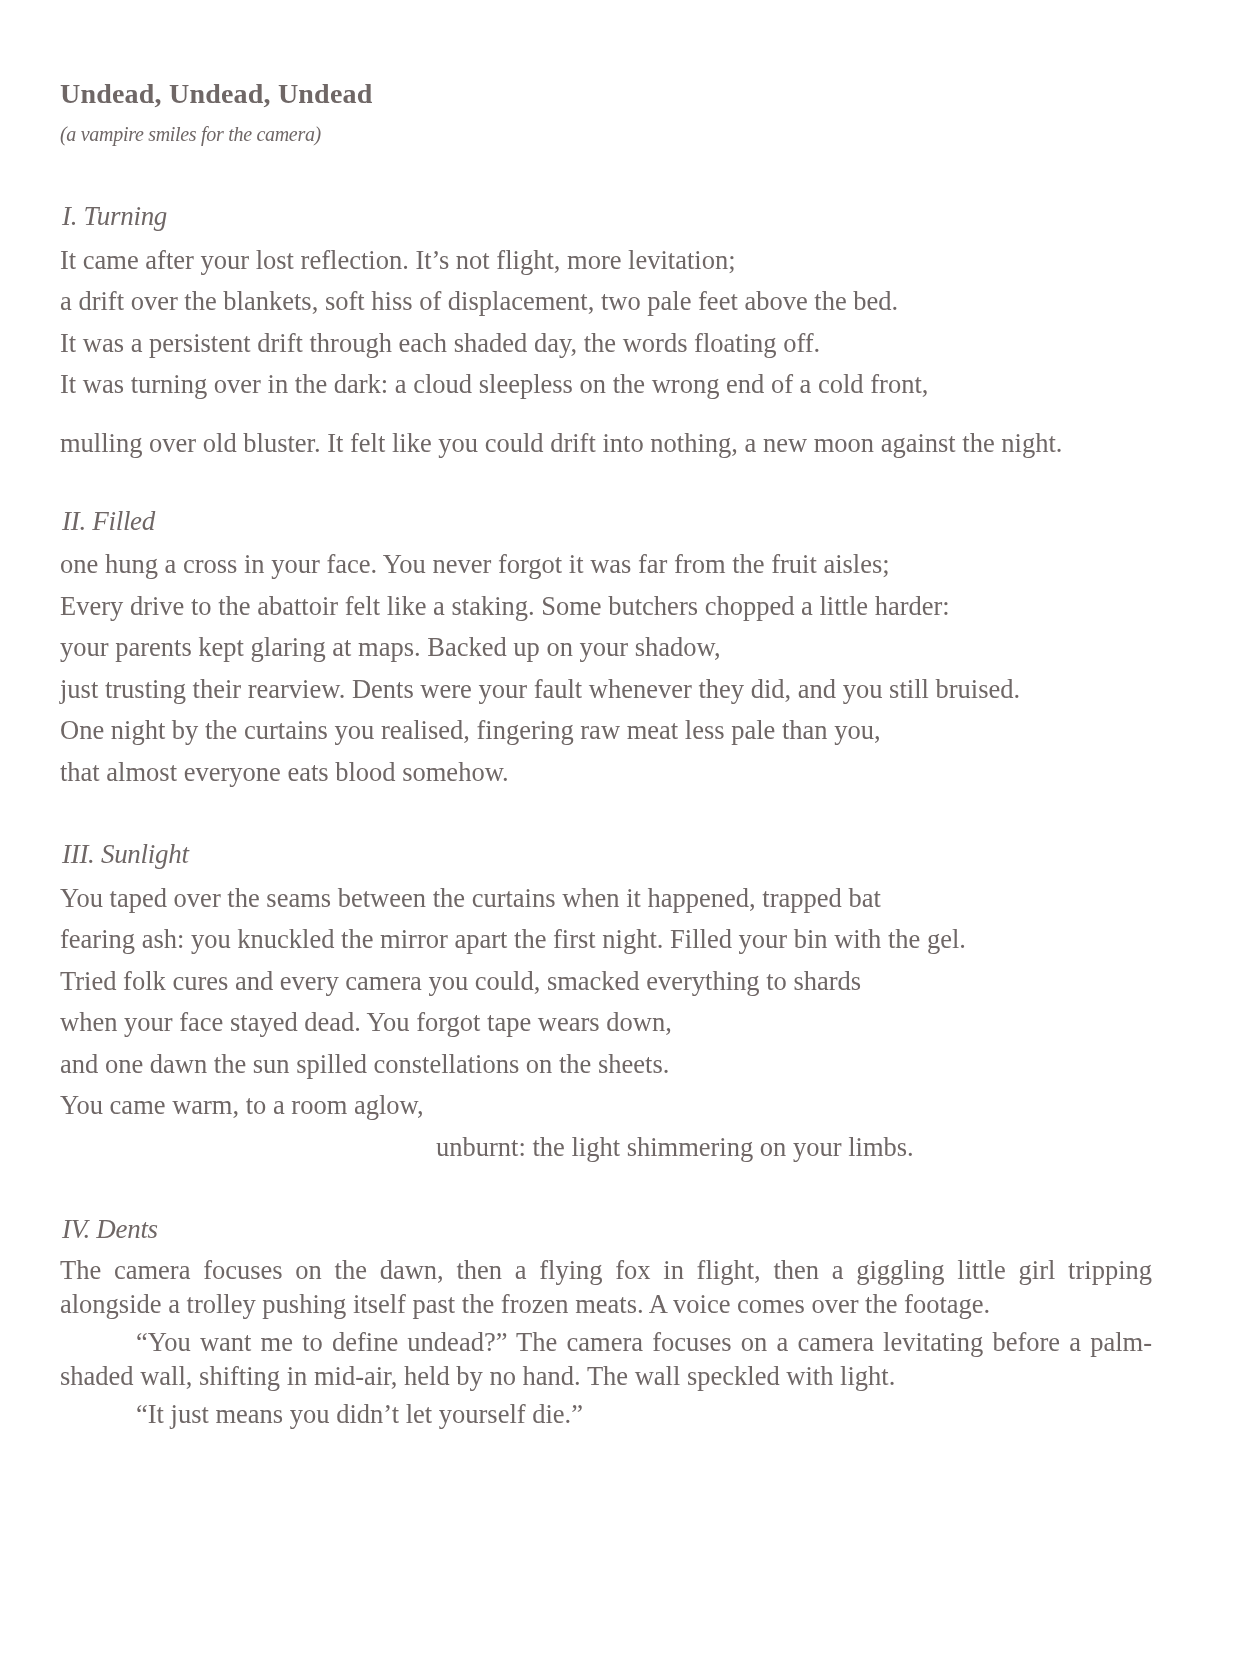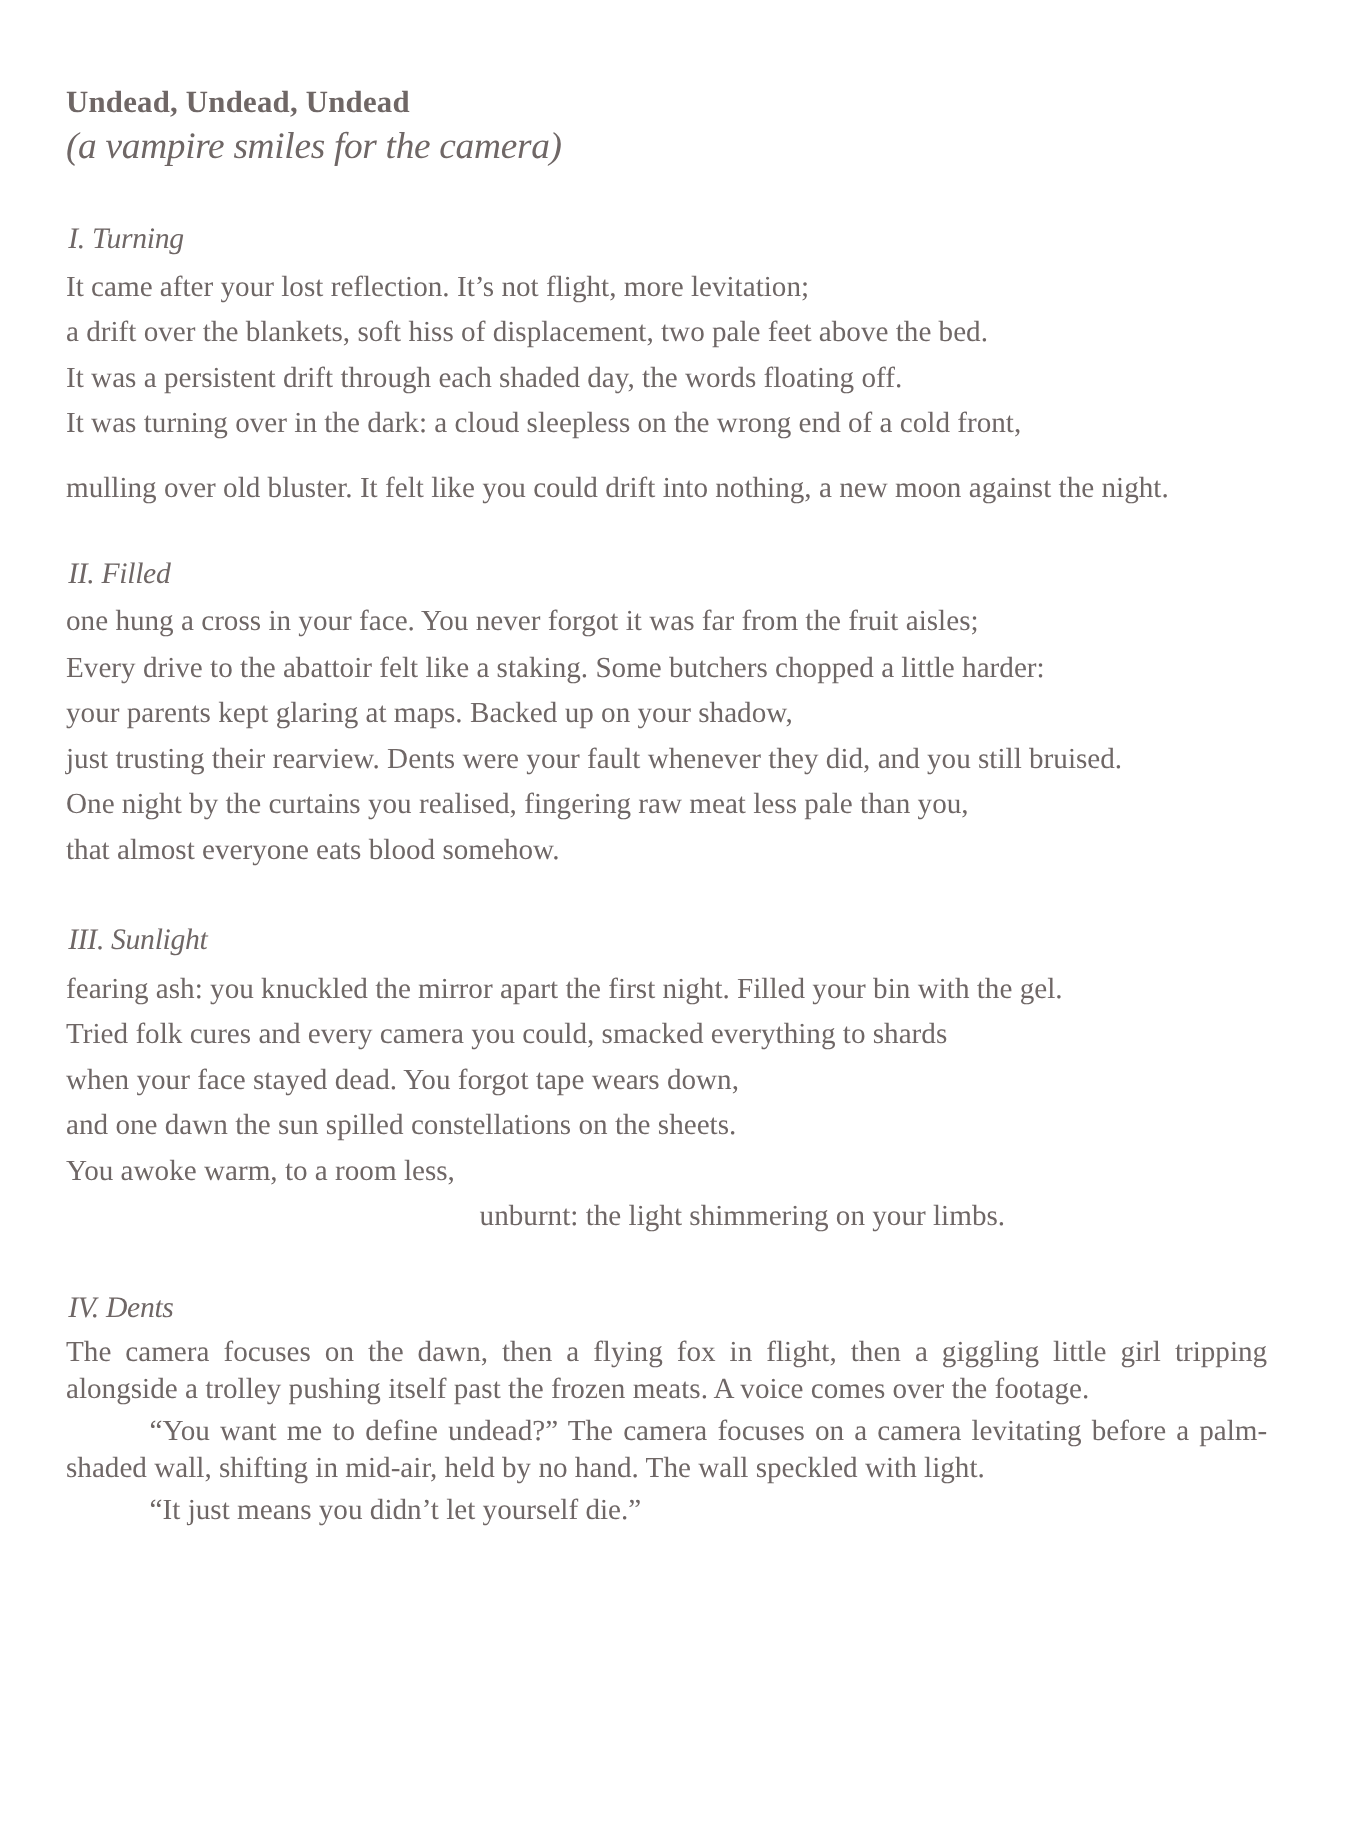--- a/index.html
+++ b/index.html
@@ -23,21 +23,21 @@
     }
     .title {
       font-weight: bold;
       font-size: 28px;
       line-height: 40px;
       margin: 0;
       letter-spacing: 0.2px;
     }
     .subtitle {
       font-style: italic;
-      font-size: 34px;
+      font-size: 20px;
       line-height: 40px;
       margin: 0 0 42px 0;
       letter-spacing: -0.3px;
     }
     .section {
       margin: 0 0 41px 0;
     }
     .section-heading {
       font-style: italic;
       font-size: 27px;
@@ -89,25 +89,26 @@
     <p class="line">one hung a cross in your face. You never forgot it was far from the fruit aisles;</p>
     <p class="line">Every drive to the abattoir felt like a staking. Some butchers chopped a little harder:</p>
     <p class="line">your parents kept glaring at maps. Backed up on your shadow,</p>
     <p class="line">just trusting their rearview. Dents were your fault whenever they did, and you still bruised.</p>
     <p class="line">One night by the curtains you realised, fingering raw meat less pale than you,</p>
     <p class="line">that almost everyone eats blood somehow.</p>
   </div>
 
   <div class="section">
     <p class="section-heading">III. Sunlight</p>
+    <p class="line">You taped over the seams between the curtains when it happened, trapped bat</p>
     <p class="line">fearing ash: you knuckled the mirror apart the first night. Filled your bin with the gel.</p>
     <p class="line">Tried folk cures and every camera you could, smacked everything to shards</p>
     <p class="line">when your face stayed dead. You forgot tape wears down,</p>
     <p class="line">and one dawn the sun spilled constellations on the sheets.</p>
-    <p class="line">You awoke warm, to a room less,</p>
+    <p class="line">You came warm, to a room aglow,</p>
     <p class="line dropped">unburnt: the light shimmering on your limbs.</p>
   </div>
 
   <div class="section last">
     <p class="section-heading">IV. Dents</p>
     <p class="para" style="margin-top:2px;">The camera focuses on the dawn, then a flying fox in flight, then a giggling little girl tripping alongside a trolley pushing itself past the frozen meats. A voice comes over the footage.</p>
     <p class="para indent">“You want me to define undead?” The camera focuses on a camera levitating before a palm-shaded wall, shifting in mid-air, held by no hand. The wall speckled with light.</p>
     <p class="para indent">“It just means you didn’t let yourself die.”</p>
   </div>
 </div>

